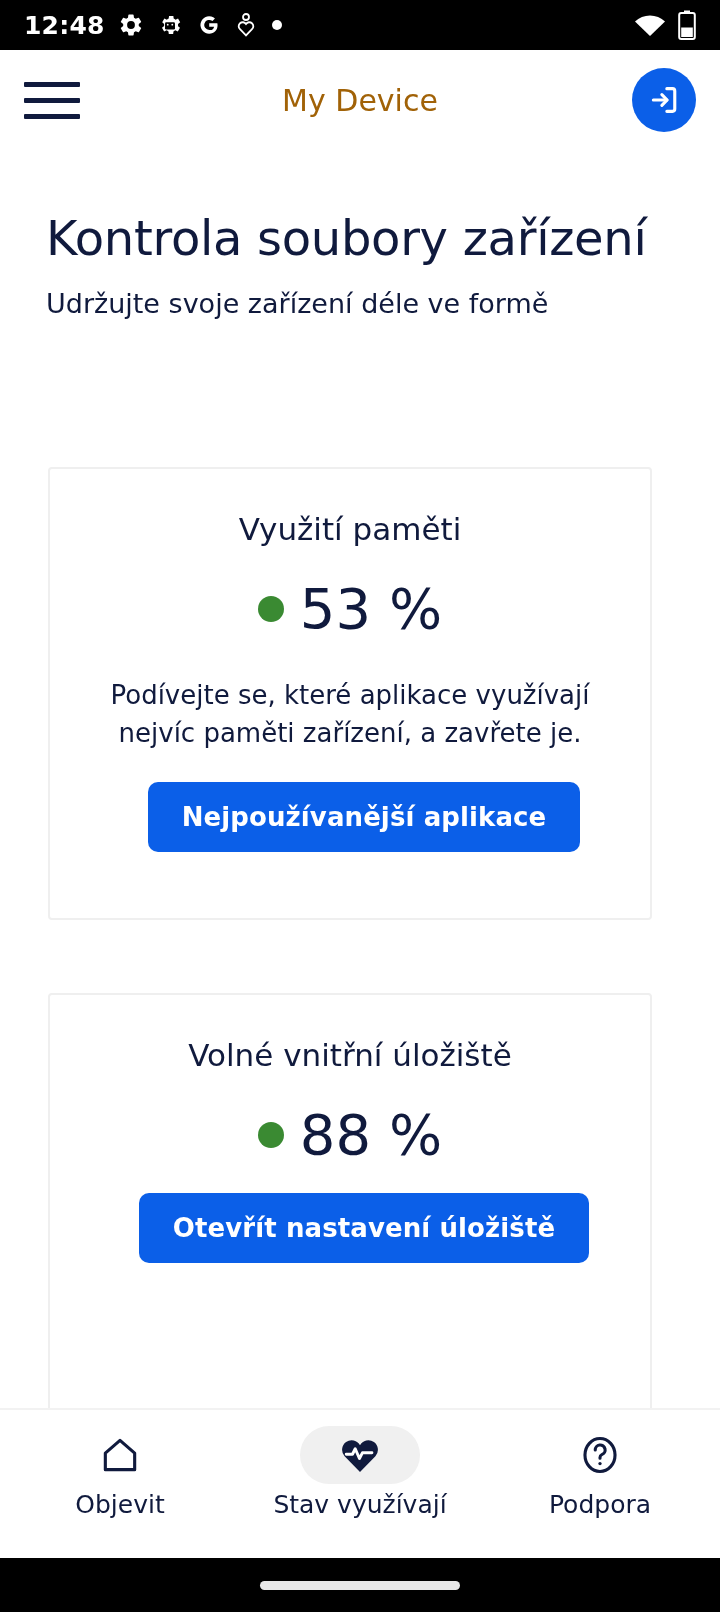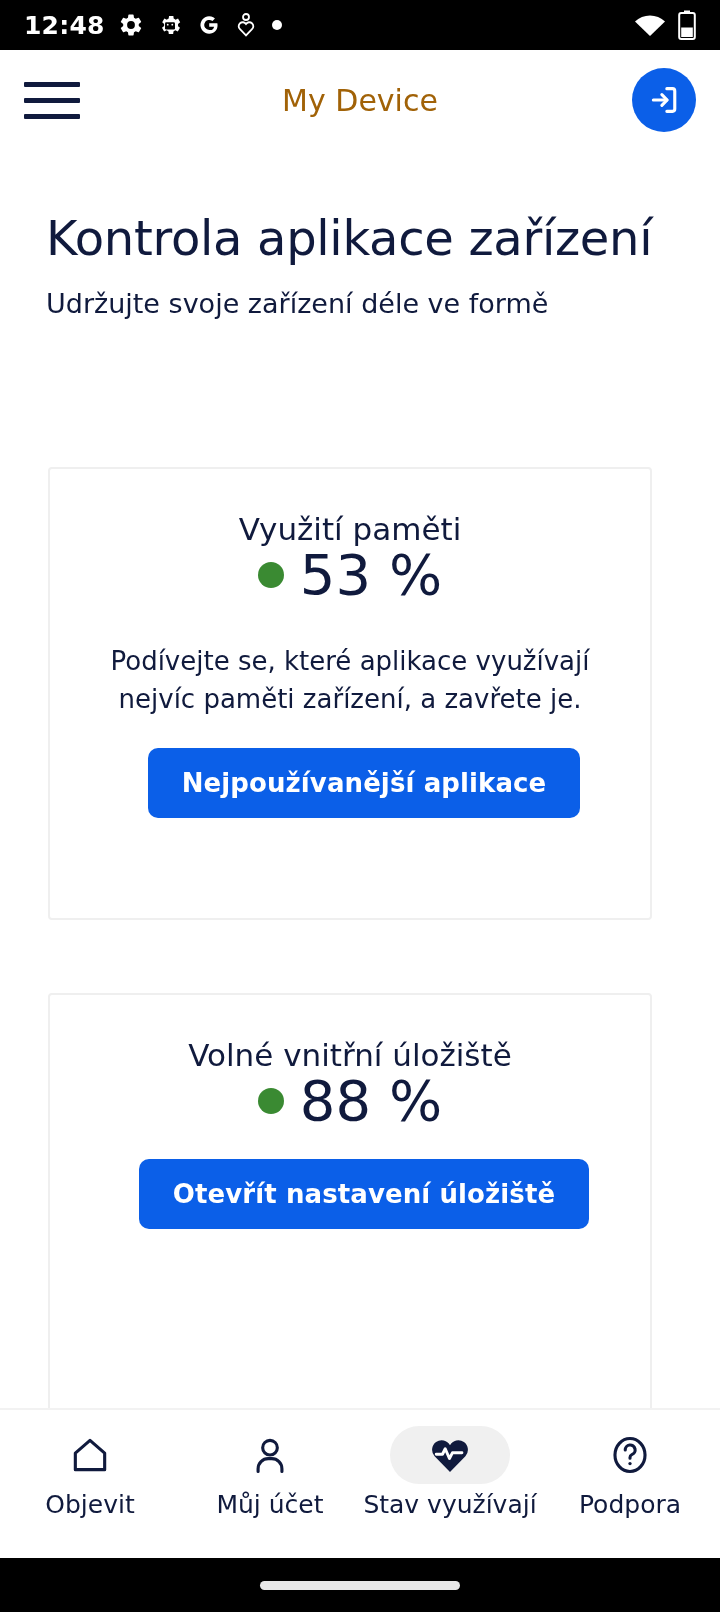--- a/index.html
+++ b/index.html
@@ -54,21 +54,21 @@
 
   .card{
     position:absolute; left:48px; width:604px;
     background:#fff; border:2px solid #efefef; border-radius:4px;
     display:flex; flex-direction:column; align-items:center;
   }
   #card-memory{ top:317px; height:453px; }
   #card-storage{ top:843px; height:453px; }
 
   .card-title{ margin-top:42px; font-size:31px; color:#101a3d; font-weight:400; }
-  .metric{ display:flex; align-items:center; gap:16px; }
+  .metric{ margin-top:34px; display:flex; align-items:center; gap:16px; }
   .metric-dot{ width:26px; height:26px; border-radius:50%; background:#3a8a32; display:block; }
   .metric-val{ font-size:56px; color:#101a3d; font-weight:400; line-height:1; }
   .card-desc{
     margin-top:40px; width:520px; text-align:center; font-size:26px;
     line-height:1.45; color:#101a3d; font-weight:400;
   }
   .card-btn{
     margin-top:30px; background:#0B5FE8; color:#fff; border:none;
     border-radius:10px; padding:20px 34px; font-size:26px; font-weight:700;
     font-family:"DejaVu Sans", sans-serif; cursor:pointer; letter-spacing:.1px;margin-left:28px;
@@ -155,21 +155,21 @@
       <svg width="34" height="34" viewBox="0 0 24 24" fill="none" stroke="#fff" stroke-width="2.2" stroke-linecap="round" stroke-linejoin="round">
         <path d="M14 4h4a1.6 1.6 0 0 1 1.6 1.6v12.8A1.6 1.6 0 0 1 18 20h-4"></path>
         <path d="M4.5 12h9.5"></path>
         <path d="M10.5 8.2 14.2 12l-3.7 3.8"></path>
       </svg>
     </div>
   </div>
 
   <div class="content">
 
-    <h1 class="page-title">Kontrola aplikace zařízení</h1>
+    <h1 class="page-title">Kontrola soubory zařízení</h1>
     <div class="page-sub">Udržujte svoje zařízení déle ve formě</div>
 
     <div class="card" id="card-memory">
       <div class="card-title">Využití paměti</div>
       <div class="metric">
         <span class="metric-dot" style="background: rgb(58, 138, 50);"></span>
         <span class="metric-val">53 %</span>
       </div>
       <div class="card-desc">Podívejte se, které aplikace využívají nejvíc paměti zařízení, a zavřete je.</div>
       <button class="card-btn">Nejpoužívanější aplikace</button>
@@ -190,29 +190,20 @@
 
     <div class="navitem">
       <div class="navicon-wrap">
         <svg width="44" height="44" viewBox="0 0 24 24" fill="none" stroke="#101a3d" stroke-width="1.7" stroke-linejoin="round">
           <path d="M4 11 12 4l8 7v9H4z"></path>
         </svg>
       </div>
       <div class="navlabel">Objevit</div>
     </div>
 
-    <div class="navitem">
-      <div class="navicon-wrap">
-        <svg width="44" height="44" viewBox="0 0 24 24" fill="none" stroke="#101a3d" stroke-width="1.7" stroke-linecap="round">
-          <circle cx="12" cy="8" r="4"></circle>
-          <path d="M5.5 21v-1.5A5.5 5.5 0 0 1 11 14h2a5.5 5.5 0 0 1 5.5 5.5V21"></path>
-        </svg>
-      </div>
-      <div class="navlabel">Můj účet</div>
-    </div>
 
     <div class="navitem active">
       <div class="navicon-wrap">
         <svg width="44" height="44" viewBox="0 0 24 24">
           <path d="M12 21.3 3.6 12.7a5.2 5.2 0 1 1 8.4-6 5.2 5.2 0 1 1 8.4 6Z" fill="#101a3d"></path>
           <path d="M4.5 11.6h3.4l1.5-3 2.3 5.3 1.6-3.1h5.2" fill="none" stroke="#fff" stroke-width="1.6" stroke-linecap="round" stroke-linejoin="round"></path>
         </svg>
       </div>
       <div class="navlabel">Stav využívají</div>
     </div>

